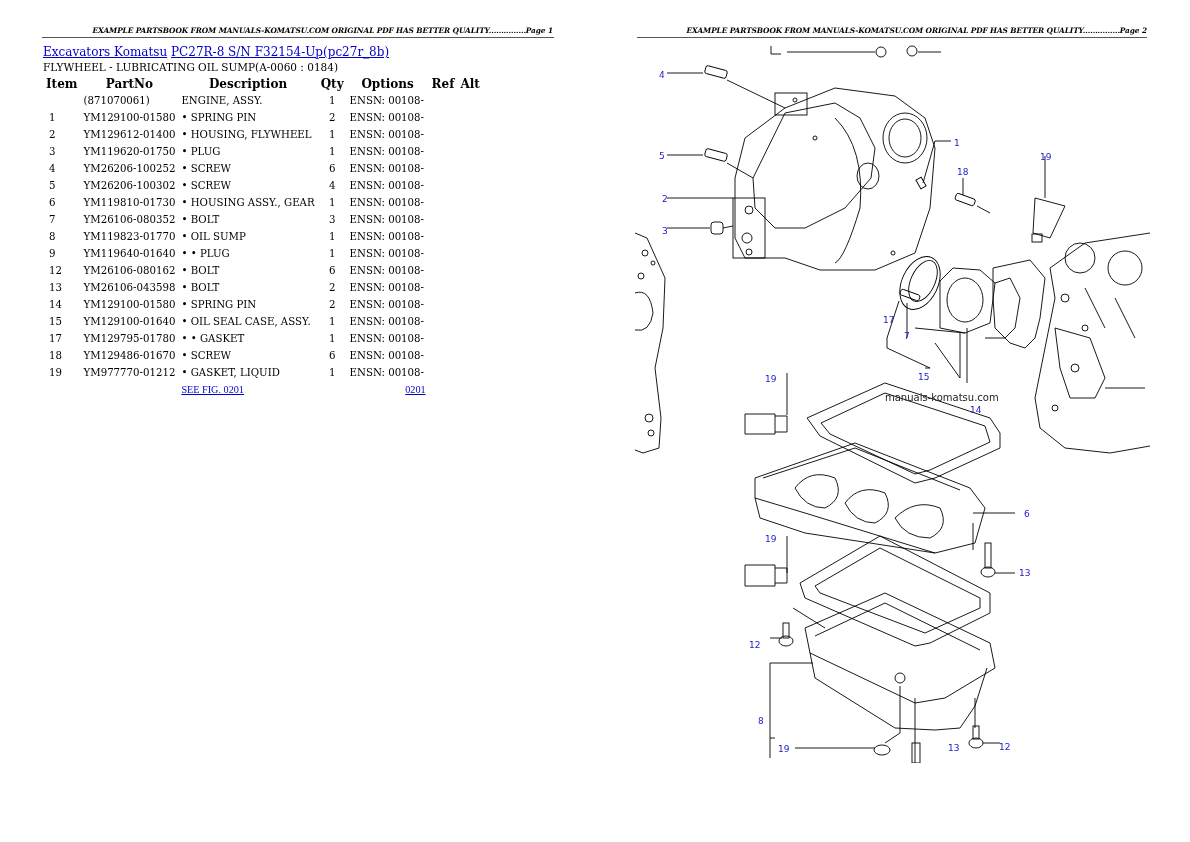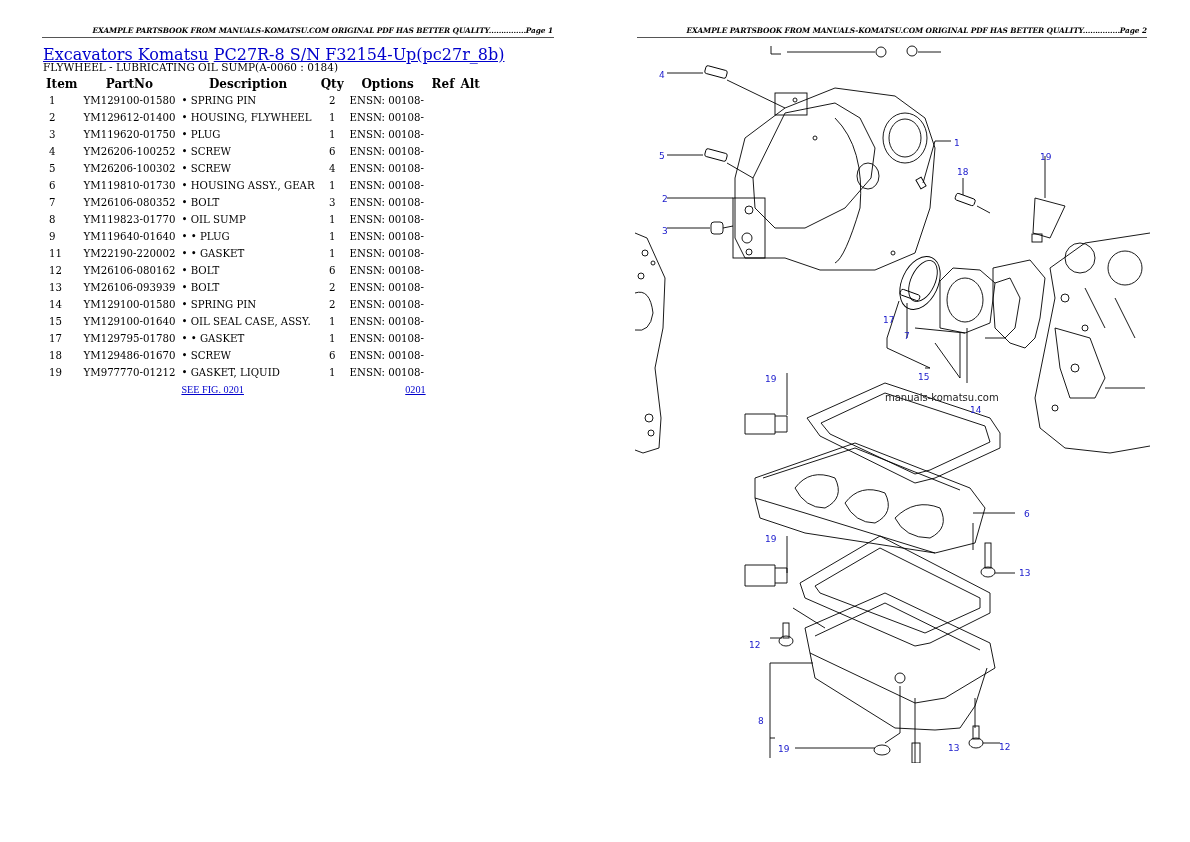--- a/index.html
+++ b/index.html
@@ -6,21 +6,21 @@
   body { width:1190px; height:842px; position:relative; overflow:hidden; font-family:"DejaVu Serif","Liberation Serif",serif; color:#000; }
   .page { position:absolute; top:0; height:842px; }
   .page1 { left:0; width:595px; }
   .page2 { left:595px; width:595px; }
   .hdr { position:absolute; top:26px; font-family:"DejaVu Serif",serif; font-style:italic; font-weight:bold; font-size:7.4px; letter-spacing:-0.1px; white-space:nowrap;text-align:center; }
   .hdr-line { position:absolute; top:37px; height:0; border-top:1px solid #555; }
   .page1 .hdr { right:42px; }
   .page1 .hdr-line { left:42px; width:512px; }
   .page2 .hdr { right:43px; }
   .page2 .hdr-line { left:42px; width:510px; }
-  .crumbs { position:absolute; left:43px; top:45px; font-size:16px; white-space:nowrap; }
+  .crumbs { position:absolute; left:43px; top:45px; font-size:12px; white-space:nowrap; }
   .crumbs a { color:#0000cc; text-decoration:underline; }
   .subtitle { position:absolute; left:43px; top:61px; font-size:10.5px; white-space:nowrap; }
   table.parts { position:absolute; left:43px; top:76px; border-collapse:collapse; font-size:10.2px; }
   table.parts th { font-weight:bold; font-size:12px; padding:0 3px; height:16px; }
   table.parts td { height:17px; padding:0 3px; white-space:nowrap; vertical-align:middle; }
   td.c-item { width:24px; padding-left:6px !important; }
   td.c-part { width:88px; }
   td.c-desc { width:126px; }
   td.c-qty { width:18px; text-align:center; }
   td.c-opt { width:76px; }
@@ -52,20 +52,29 @@
         <th>PartNo</th>
         <th>Description</th>
         <th>Qty</th>
         <th>Options</th>
         <th>Ref</th>
         <th>Alt</th>
       </tr>
     </thead>
     <tbody id="parts-body">
         <tr>
+          <td class="c-item"></td>
+          <td class="c-part">(871070061)</td>
+          <td class="c-desc">ENGINE, ASSY.</td>
+          <td class="c-qty">1</td>
+          <td class="c-opt">ENSN: 00108-</td>
+          <td class="c-ref"></td>
+          <td class="c-alt"></td>
+        </tr>
+        <tr>
           <td class="c-item">1</td>
           <td class="c-part">YM129100-01580</td>
           <td class="c-desc">• SPRING PIN</td>
           <td class="c-qty">2</td>
           <td class="c-opt">ENSN: 00108-</td>
           <td class="c-ref"></td>
           <td class="c-alt"></td>
         </tr>
         <tr>
           <td class="c-item">2</td>
@@ -133,40 +142,31 @@
         <tr>
           <td class="c-item">9</td>
           <td class="c-part">YM119640-01640</td>
           <td class="c-desc">• • PLUG</td>
           <td class="c-qty">1</td>
           <td class="c-opt">ENSN: 00108-</td>
           <td class="c-ref"></td>
           <td class="c-alt"></td>
         </tr>
         <tr>
-          <td class="c-item">11</td>
-          <td class="c-part">YM22190-220002</td>
-          <td class="c-desc">• • GASKET</td>
-          <td class="c-qty">1</td>
-          <td class="c-opt">ENSN: 00108-</td>
-          <td class="c-ref"></td>
-          <td class="c-alt"></td>
-        </tr>
-        <tr>
           <td class="c-item">12</td>
           <td class="c-part">YM26106-080162</td>
           <td class="c-desc">• BOLT</td>
           <td class="c-qty">6</td>
           <td class="c-opt">ENSN: 00108-</td>
           <td class="c-ref"></td>
           <td class="c-alt"></td>
         </tr>
         <tr>
           <td class="c-item">13</td>
-          <td class="c-part">YM26106-093939</td>
+          <td class="c-part">YM26106-043598</td>
           <td class="c-desc">• BOLT</td>
           <td class="c-qty">2</td>
           <td class="c-opt">ENSN: 00108-</td>
           <td class="c-ref"></td>
           <td class="c-alt"></td>
         </tr>
         <tr>
           <td class="c-item">14</td>
           <td class="c-part">YM129100-01580</td>
           <td class="c-desc">• SPRING PIN</td>

